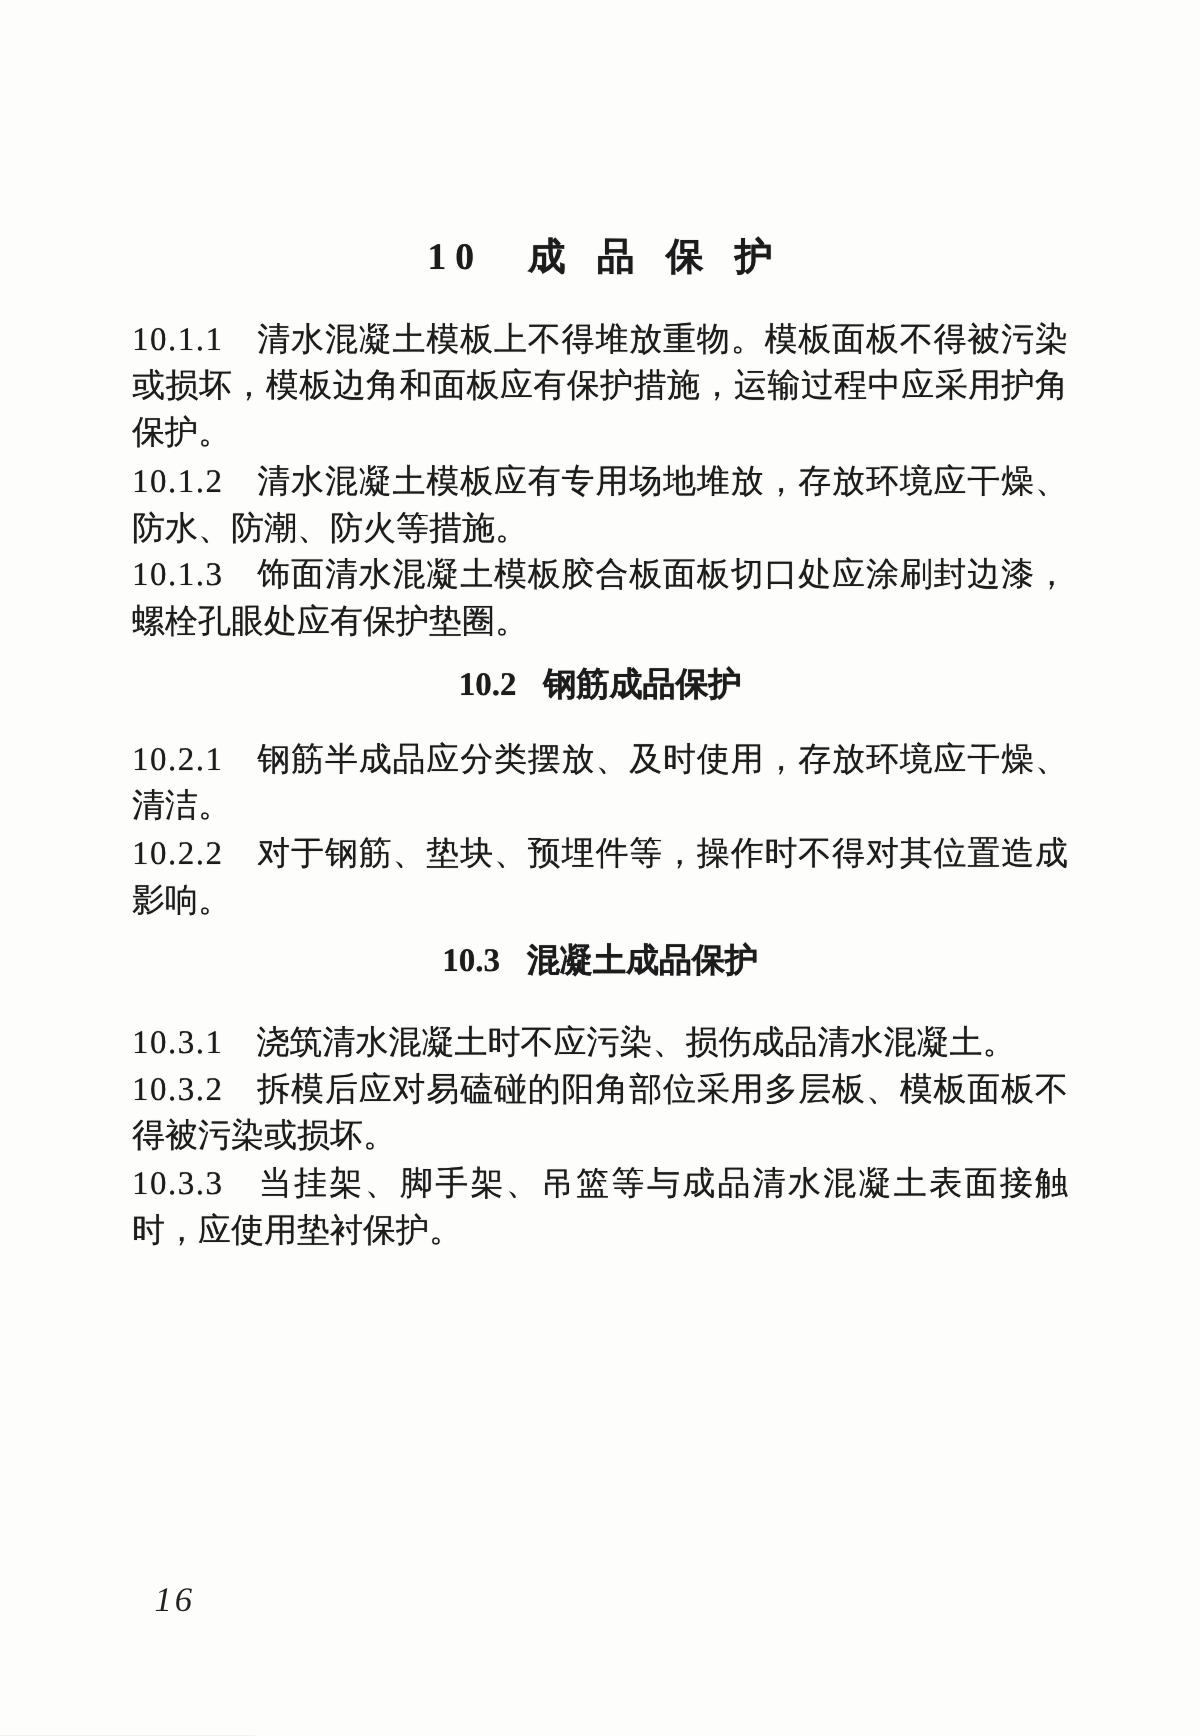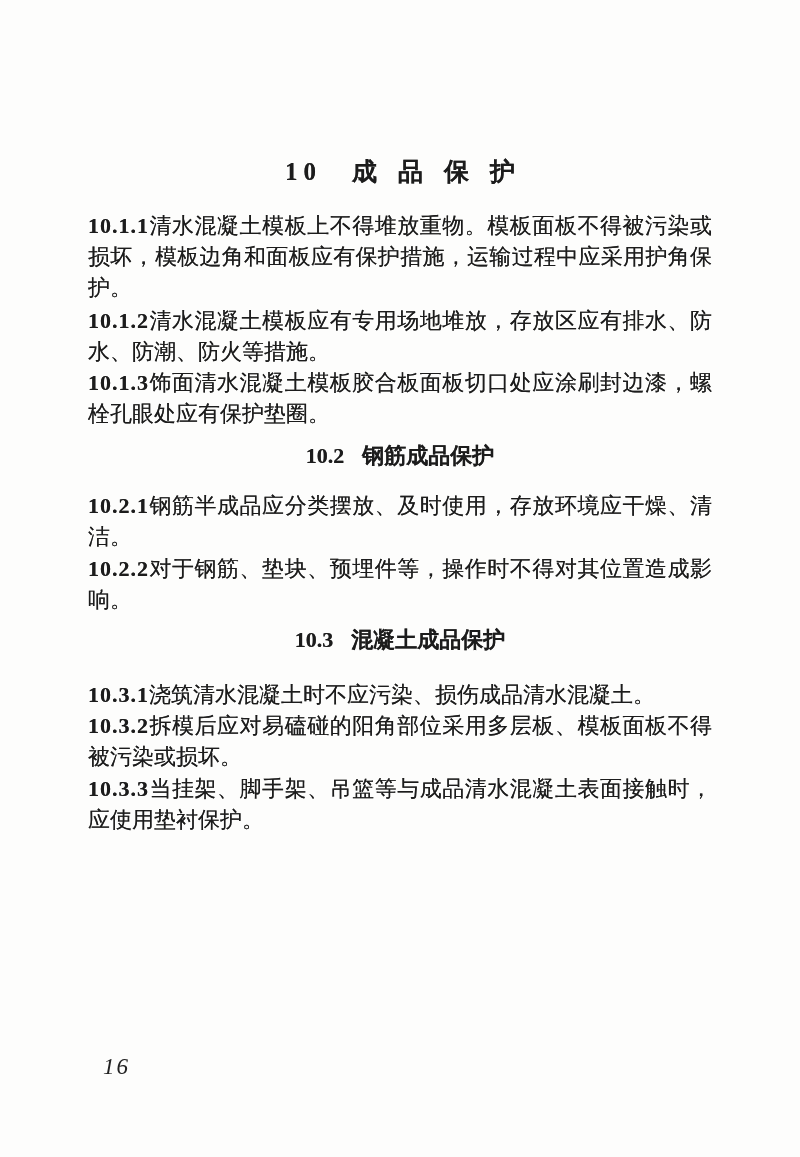--- a/index.html
+++ b/index.html
@@ -40,21 +40,22 @@
   }
   .sec-num { margin-right: 18px; }
   p.clause {
     margin: 0;
     font-size: 22px;
     line-height: 31px;
     text-align: justify;
     text-justify: inter-ideograph;
   }
   p.clause .num {
-    font-weight: 700;
+    font-weight: 400;
+    margin-right: 22px;
     letter-spacing: 1px;
   }
   #h-10-1   { margin-top: 28px; }
   #p-10-1-1 { margin-top: 19px; }
   #p-10-1-2 { margin-top: 2px; }
   #p-10-1-3 { margin-top: 0; }
   #h-10-2   { margin-top: 11px; }
   #p-10-2-1 { margin-top: 19px; }
   #p-10-2-2 { margin-top: 1px; }
   #h-10-3   { margin-top: 9px; }
@@ -80,21 +81,21 @@
 
     <h1 class="chapter">
       <span class="ch-num">10</span><span class="ch-title">成品保护</span>
     </h1>
 
 
     <p class="clause" id="p-10-1-1">
       <span class="num">10.1.1</span><span>清水混凝土模板上不得堆放重物。模板面板不得被污染或损坏，模板边角和面板应有保护措施，运输过程中应采用护角保护。</span>
     </p>
     <p class="clause" id="p-10-1-2">
-      <span class="num">10.1.2</span><span>清水混凝土模板应有专用场地堆放，存放区应有排水、防水、防潮、防火等措施。</span>
+      <span class="num">10.1.2</span><span>清水混凝土模板应有专用场地堆放，存放环境应干燥、防水、防潮、防火等措施。</span>
     </p>
     <p class="clause" id="p-10-1-3">
       <span class="num">10.1.3</span><span>饰面清水混凝土模板胶合板面板切口处应涂刷封边漆，螺栓孔眼处应有保护垫圈。</span>
     </p>
 
     <h2 class="section" id="h-10-2">
       <span class="sec-num">10.2</span><span>钢筋成品保护</span>
     </h2>
 
     <p class="clause" id="p-10-2-1">

